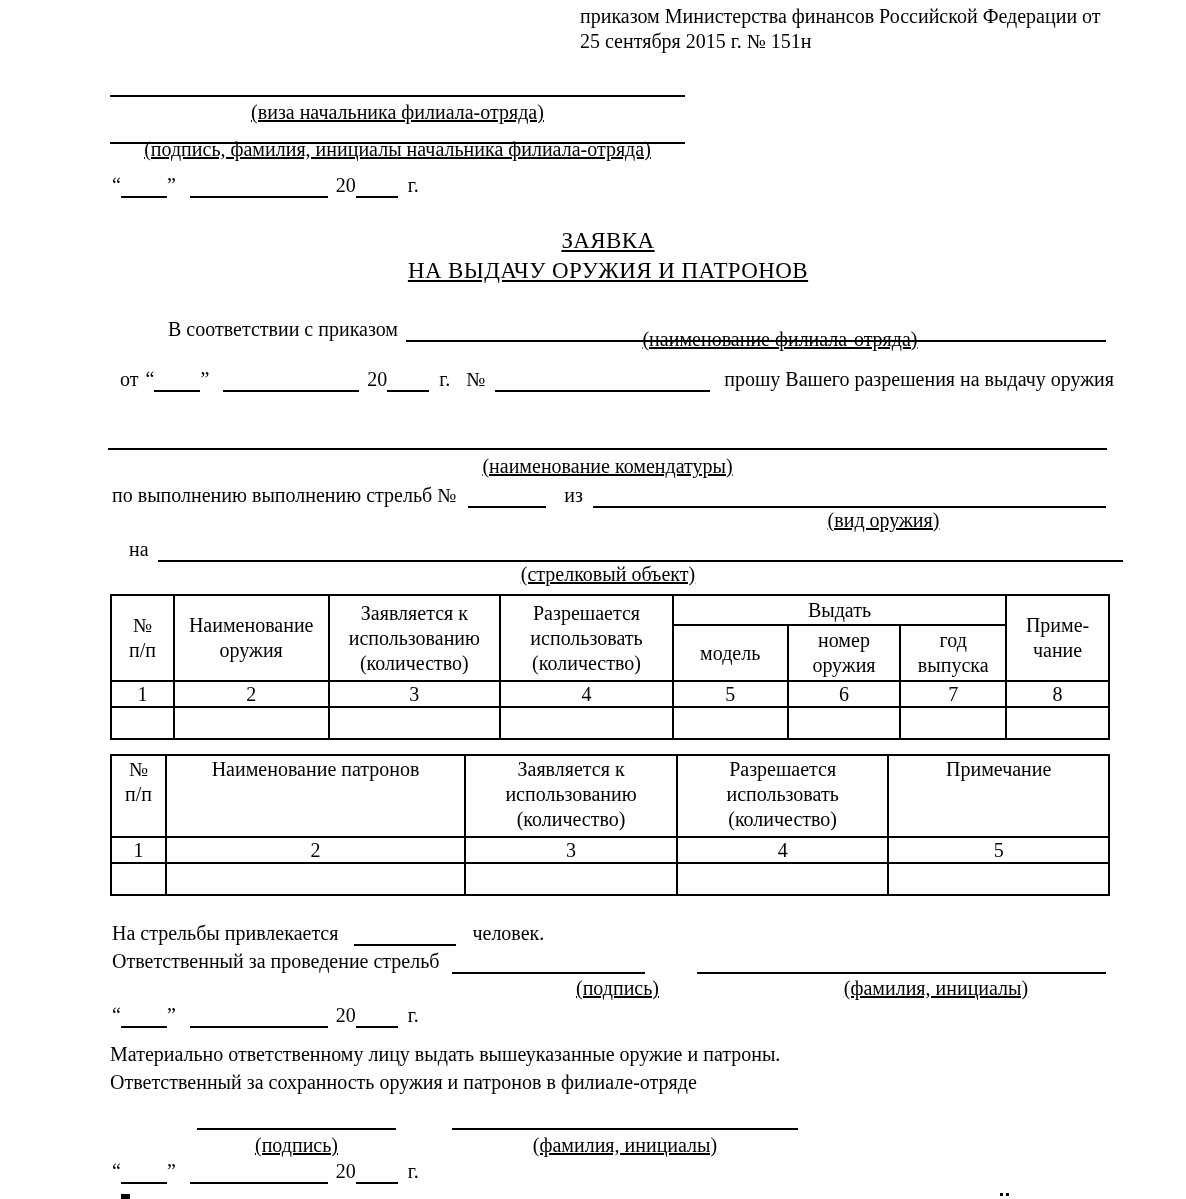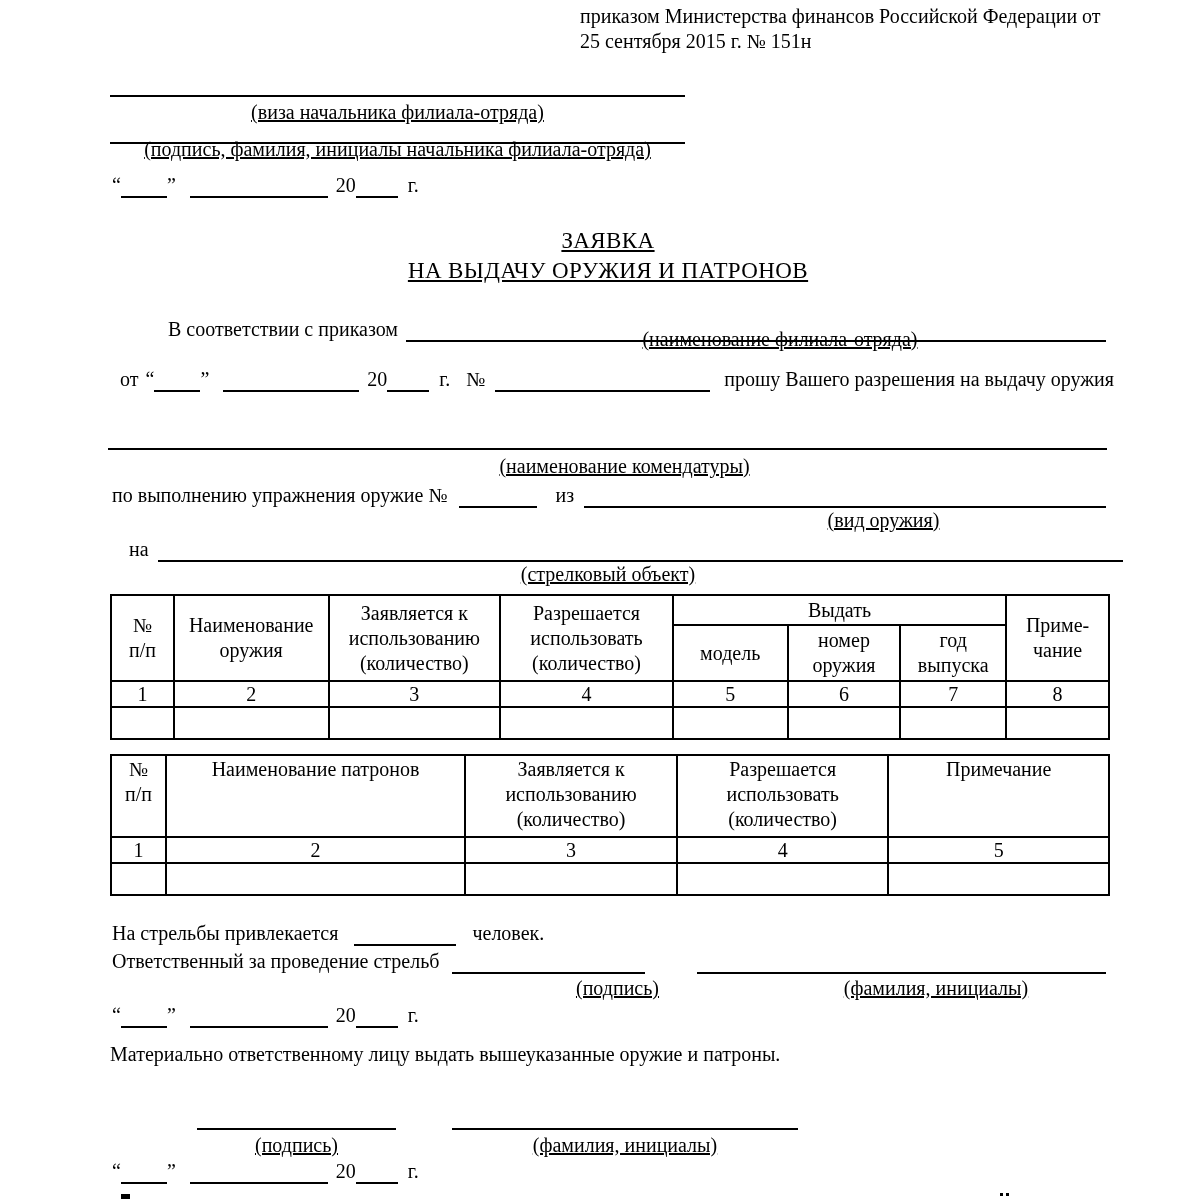--- a/index.html
+++ b/index.html
@@ -87,24 +87,24 @@
     <span class="sp" style="width:16px;"></span>
     <span>№</span>
     <span class="sp" style="width:10px;"></span>
     <span class="blank grow" style="min-width:110px;"></span>
     <span class="sp" style="width:14px;"></span>
     <span>прошу Вашего разрешения на выдачу оружия</span>
   </div>
 
 
   <div class="abs rule" style="left:108px;top:448px;width:999px;"></div>
-  <div class="abs ctr" style="left:125px;top:454px;width:999px;">(наименование комендатуры)</div>
+  <div class="abs ctr" style="left:108px;top:454px;width:999px;">(наименование комендатуры)</div>
 
   <div class="abs flexline" style="left:112px;top:482px;width:994px;">
-    <span>по выполнению упражнения оружие №</span>
+    <span>по выполнению выполнению стрельб №</span>
     <span class="sp" style="width:12px;"></span>
     <span class="blank" style="width:78px;"></span>
     <span class="sp" style="width:18px;"></span>
     <span>из</span>
     <span class="sp" style="width:10px;"></span>
     <span class="blank grow"></span>
   </div>
   <div class="abs ctr" style="left:660px;top:508px;width:447px;">(вид оружия)</div>
 
   <div class="abs flexline" style="left:129px;top:536px;width:994px;">
@@ -227,20 +227,21 @@
     <span class="sp" style="width:14px;"></span>
     <span class="blank" style="width:138px;"></span>
     <span class="sp" style="width:8px;"></span>
     <span>20</span>
     <span class="blank" style="width:42px;"></span>
     <span class="sp" style="width:10px;"></span>
     <span>г.</span>
   </div>
 
   <div class="abs" style="left:110px;top:1042px;width:996px;">Материально ответственному лицу выдать вышеуказанные оружие и патроны.</div>
+  <div class="abs" style="left:110px;top:1070px;width:996px;">Ответственный за сохранность оружия и патронов в филиале-отряде</div>
 
   <div class="abs rule" style="left:197px;top:1128px;width:199px;"></div>
   <div class="abs rule" style="left:452px;top:1128px;width:346px;"></div>
   <div class="abs ctr" style="left:197px;top:1133px;width:199px;">(подпись)</div>
   <div class="abs ctr" style="left:452px;top:1133px;width:346px;">(фамилия, инициалы)</div>
 
   <div class="abs flexline" style="left:112px;top:1158px;width:500px;">
     <span>“</span>
     <span class="blank" style="width:46px;"></span>
     <span>”</span>

